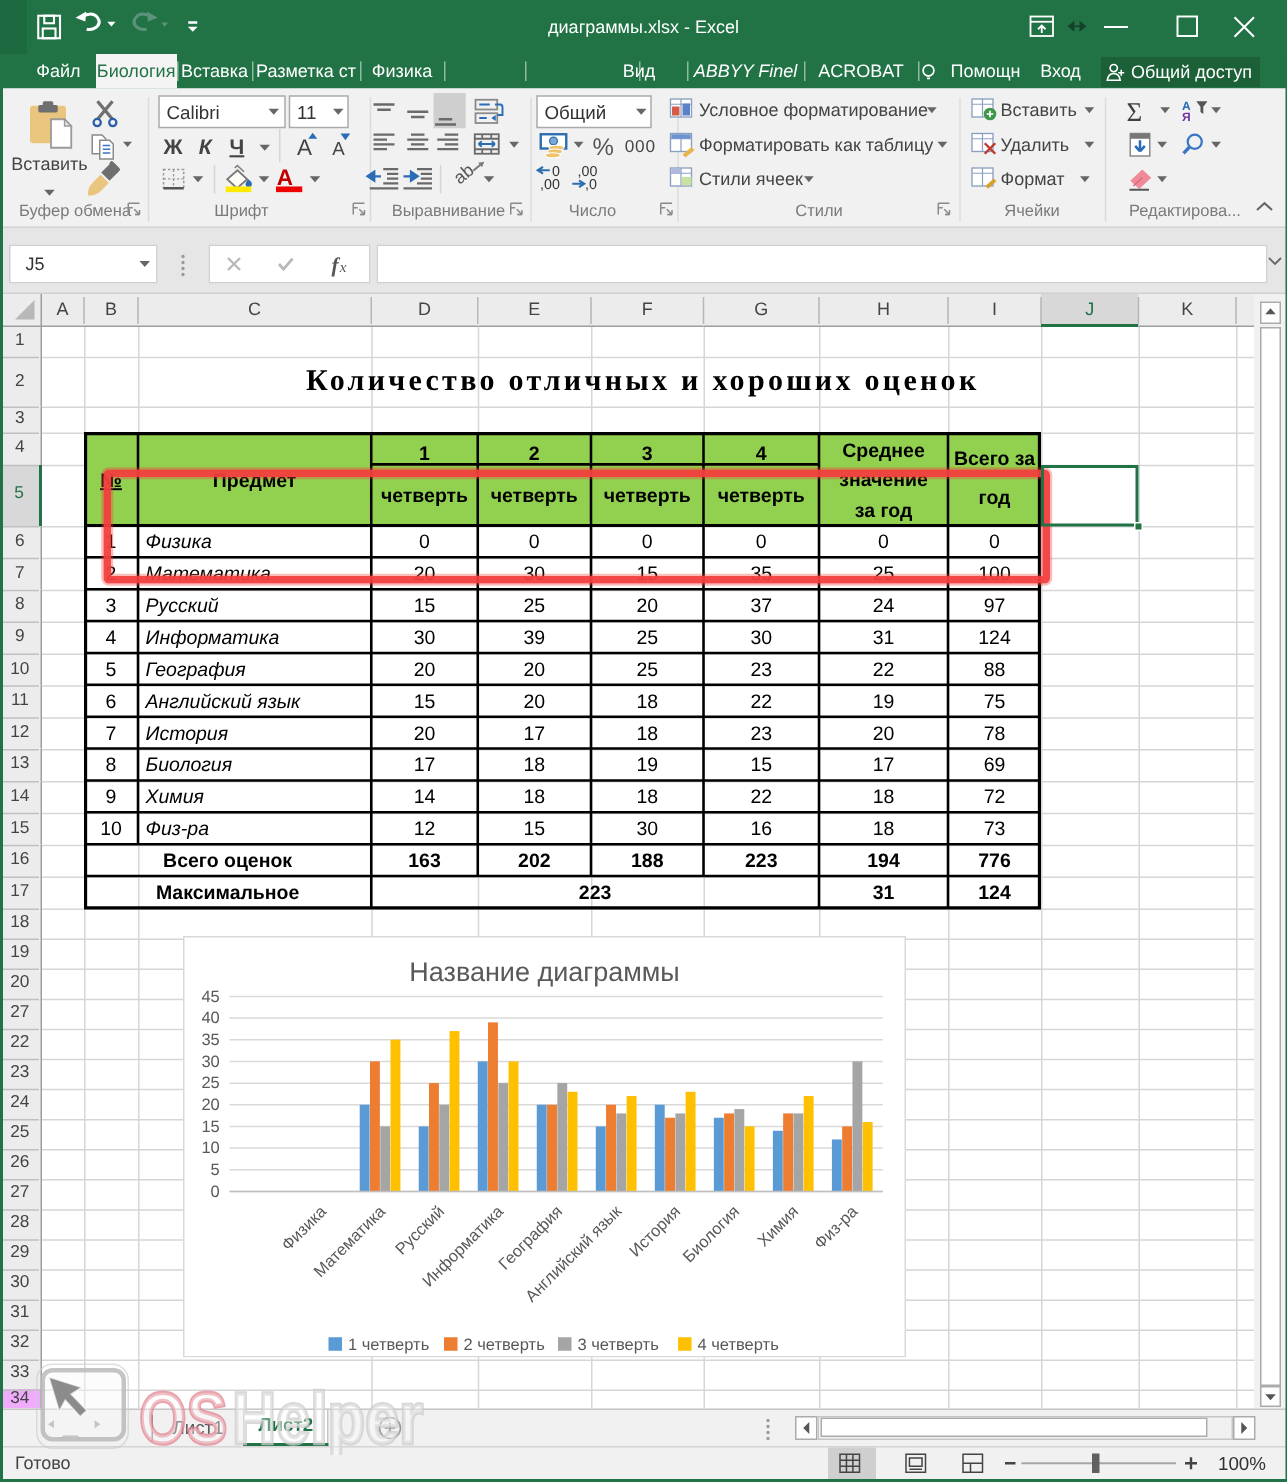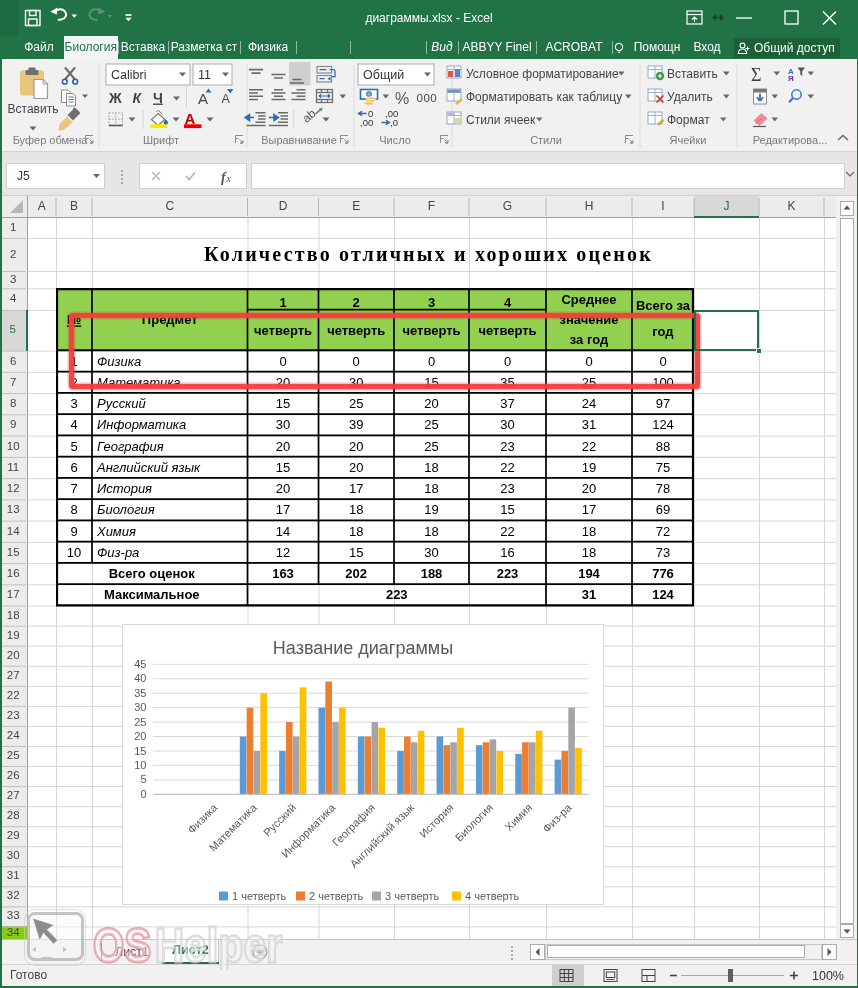--- a/index.html
+++ b/index.html
@@ -64,22 +64,22 @@
  <rect x="105" y="11" width="13" height="13" stroke="#fff" fill="none" stroke-width="1.3"></rect>
  <path d="M 143 11.5 l 13 13 M 156 11.5 l -13 13" stroke="#fff" stroke-width="1.4"></path>
 </svg>
 <div class="abs" id="tabrow">
   <div class="rtab" style="left:14px; width:50px;">Файл</div>
   <div class="rtab" style="left:118px; width:50px;">Вставка</div>
   <div class="rtab" style="left:168px; width:72px;">Разметка ст</div>
   <div class="rtab" style="left:240px; width:56px;">Физика</div>
   <div class="rtab" style="left:296px; width:54px;margin-top:32px;">Данные</div>
   <div class="rtab" style="left:350px; width:76px;margin-top:36px;">Рецензиров</div>
-  <div class="rtab" style="left:426px; width:32px;font-style:italic;">Вид</div>
-  <div class="rtab" style="left:458px; width:78px;">ABBYY Finel</div>
+  <div class="rtab" style="left:410px; width:32px;">Вид</div>
+  <div class="rtab" style="left:458px; width:78px;font-style:italic;">ABBYY Finel</div>
   <div class="rtab" style="left:536px; width:76px;">ACROBAT</div>
   <div class="rtab" style="left:630px; width:54px;">Помощн</div>
   <div class="rtab" style="left:686px; width:42px;">Вход</div>
   <div class="rtab-sep" style="left:117.5px;"></div>
   <div class="rtab-sep" style="left:167.5px;"></div>
   <div class="rtab-sep" style="left:239.5px;"></div>
   <div class="rtab-sep" style="left:295.5px;"></div>
   <div class="rtab-sep" style="left:349.5px;"></div>
   <div class="rtab-sep" style="left:425.5px;"></div>
   <div class="rtab-sep" style="left:457.5px;"></div>
@@ -402,21 +402,21 @@
 <div class="rowhdr" style="top:725.9px; height:20.050000000000068px; background:#ececec; color:#444; border-right:1px solid #9e9e9e; line-height:19.050000000000068px;">24</div>
 <div class="rowhdr" style="top:745.95px; height:20.049999999999955px; background:#ececec; color:#444; border-right:1px solid #9e9e9e; line-height:19.049999999999955px;">25</div>
 <div class="rowhdr" style="top:766.0px; height:20.049999999999955px; background:#ececec; color:#444; border-right:1px solid #9e9e9e; line-height:19.049999999999955px;">26</div>
 <div class="rowhdr" style="top:786.05px; height:20.050000000000068px; background:#ececec; color:#444; border-right:1px solid #9e9e9e; line-height:19.050000000000068px;">27</div>
 <div class="rowhdr" style="top:806.1px; height:20.049999999999955px; background:#ececec; color:#444; border-right:1px solid #9e9e9e; line-height:19.049999999999955px;">28</div>
 <div class="rowhdr" style="top:826.15px; height:20.050000000000068px; background:#ececec; color:#444; border-right:1px solid #9e9e9e; line-height:19.050000000000068px;">29</div>
 <div class="rowhdr" style="top:846.2px; height:20.049999999999955px; background:#ececec; color:#444; border-right:1px solid #9e9e9e; line-height:19.049999999999955px;">30</div>
 <div class="rowhdr" style="top:866.25px; height:20.049999999999955px; background:#ececec; color:#444; border-right:1px solid #9e9e9e; line-height:19.049999999999955px;">31</div>
 <div class="rowhdr" style="top:886.3px; height:20.050000000000068px; background:#ececec; color:#444; border-right:1px solid #9e9e9e; line-height:19.050000000000068px;">32</div>
 <div class="rowhdr" style="top:906.35px; height:20.049999999999955px; background:#ececec; color:#444; border-right:1px solid #9e9e9e; line-height:19.049999999999955px;">33</div>
-<div class="rowhdr" style="top:926.4px; height:12.600000000000023px; background:#84cc16; border-right:1px solid #9e9e9e; line-height:12px;">34</div>
+<div class="rowhdr" style="top:926.4px; height:12.600000000000023px; background:#f0abfc; border-right:1px solid #9e9e9e; line-height:12px;">34</div>
 <svg class="abs" style="left:0;top:217.5px;" width="28" height="721.5" viewBox="0 0 28 721.5">
       <line x1="1" y1="20.400000000000006" x2="26" y2="20.400000000000006" stroke="#c0c0c0" stroke-width="1"></line>
       <line x1="1" y1="53.5" x2="26" y2="53.5" stroke="#c0c0c0" stroke-width="1"></line>
       <line x1="1" y1="70.80000000000001" x2="26" y2="70.80000000000001" stroke="#c0c0c0" stroke-width="1"></line>
       <line x1="1" y1="92.39999999999998" x2="26" y2="92.39999999999998" stroke="#c0c0c0" stroke-width="1"></line>
       <line x1="1" y1="133.10000000000002" x2="26" y2="133.10000000000002" stroke="#c0c0c0" stroke-width="1"></line>
       <line x1="1" y1="154.35000000000002" x2="26" y2="154.35000000000002" stroke="#c0c0c0" stroke-width="1"></line>
       <line x1="1" y1="175.60000000000002" x2="26" y2="175.60000000000002" stroke="#c0c0c0" stroke-width="1"></line>
       <line x1="1" y1="196.85000000000002" x2="26" y2="196.85000000000002" stroke="#c0c0c0" stroke-width="1"></line>
       <line x1="1" y1="218.10000000000002" x2="26" y2="218.10000000000002" stroke="#c0c0c0" stroke-width="1"></line>

